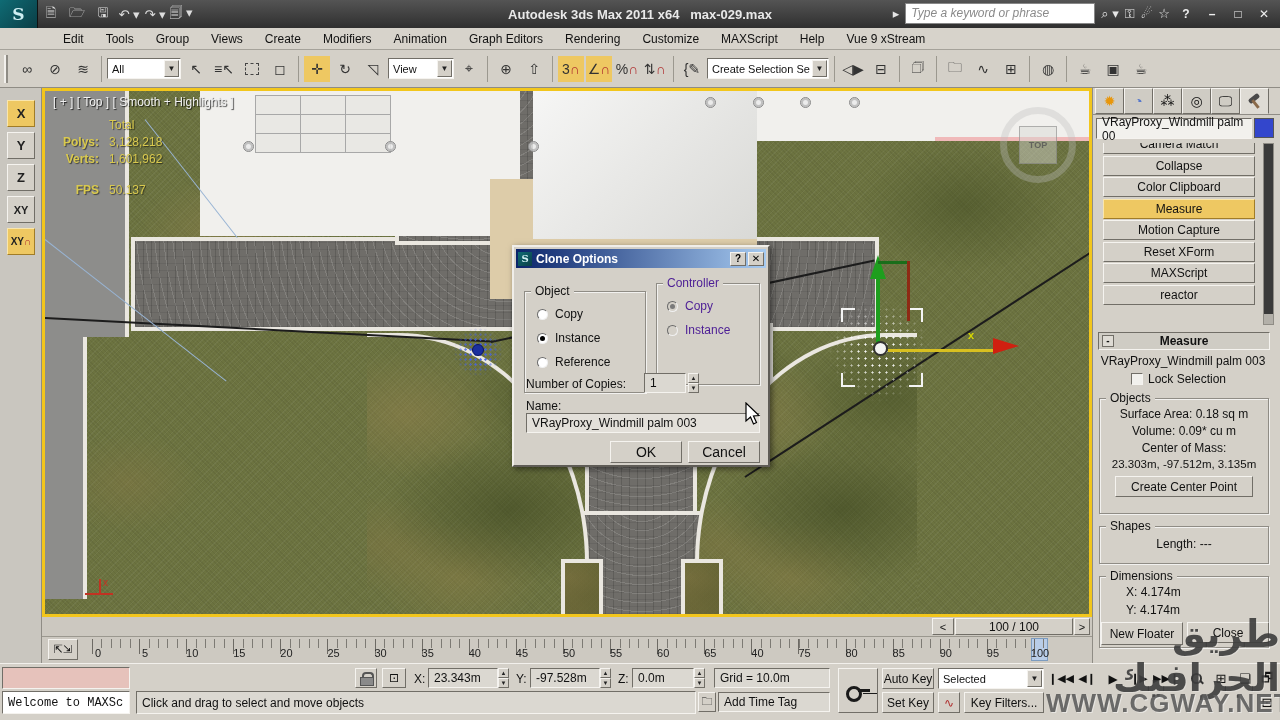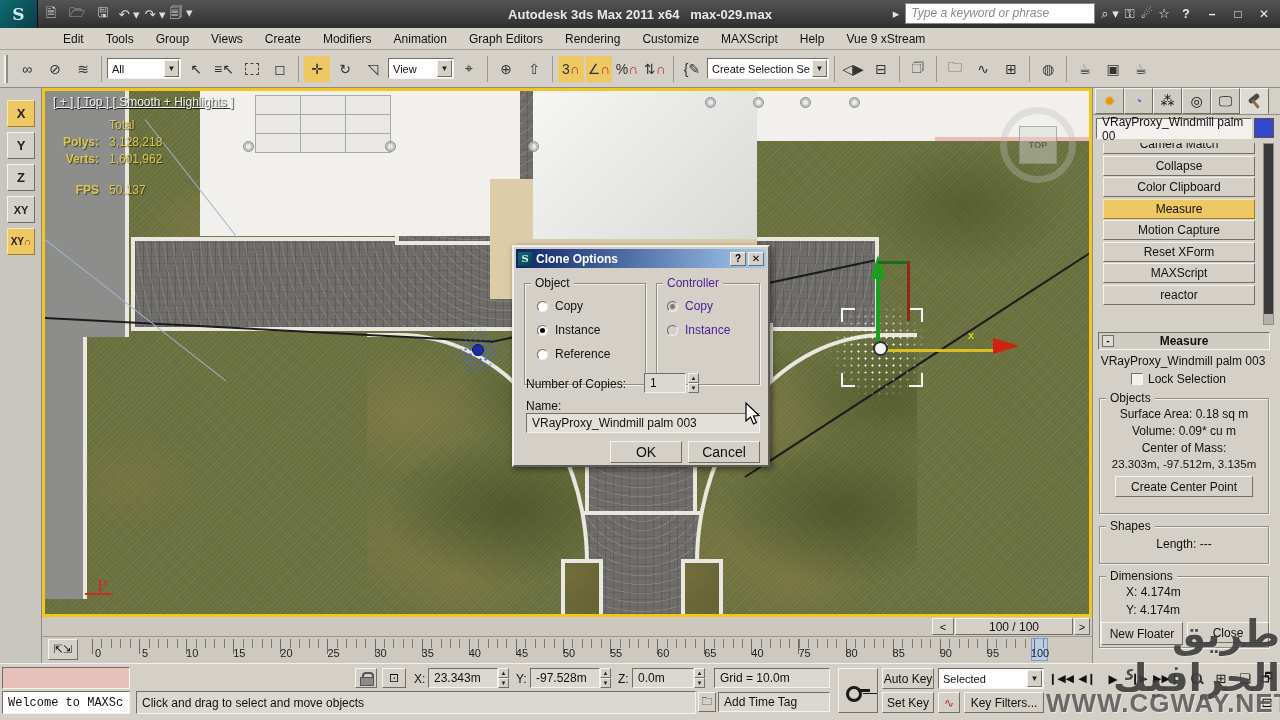--- a/index.html
+++ b/index.html
@@ -71,21 +71,21 @@
     repeating-radial-gradient(circle at 50% -30px, rgba(255,255,255,.13) 0 1px, transparent 1px 9px),
     repeating-linear-gradient(90deg, rgba(0,0,0,.14) 0 1px, transparent 1px 8px),
     repeating-linear-gradient(0deg, rgba(0,0,0,.07) 0 1px, transparent 1px 7px);
     border:4px solid #eae7e0; }
   .slab { background:#f1f0ed; }
   .abs { position:absolute; }
   .helper { width:11px; height:11px; border-radius:50%; border:1px solid #8a8a8a; background:rgba(235,235,235,.8);
     box-shadow:inset 0 0 0 2px rgba(150,150,150,.5); }
   .bkt { position:absolute; width:14px; height:14px; border:0 solid #f4f4f4; }
   #vplabel { position:absolute; left:8px; top:4px; color:#f2f2f2; font-size:12px;
-    text-shadow:1px 1px 1px rgba(0,0,0,.8); z-index:6;text-decoration:underline; }
+    text-shadow:1px 1px 1px rgba(0,0,0,.8); z-index:6; }
   #vpstats { position:absolute; left:8px; top:26px; color:#d9c94e; font-size:12px; z-index:6;
     text-shadow:1px 1px 1px rgba(0,0,0,.55); line-height:17px; }
   #vpstats .r { display:flex; } #vpstats .lab { width:46px; text-align:right; margin-right:10px;font-weight:bold; }
   #viewcube { position:absolute; left:955px; top:16px; width:76px; height:76px; z-index:6; }
   #vc-ring { position:absolute; inset:0; border-radius:50%; border:7px solid rgba(190,190,190,.35); }
   #vc-face { position:absolute; left:19px; top:19px; width:38px; height:38px;
     background:rgba(215,215,210,.45); border:1px solid rgba(120,120,120,.5);
     display:flex; align-items:center; justify-content:center; color:rgba(80,80,80,.75); font-size:9px; font-weight:bold; }
   .spline { position:absolute; height:0; border-top:2px solid #1c1c1c; transform-origin:left center; }
   .bluesketch { position:absolute; height:0; border-top:1px solid #98b4d4; transform-origin:left center; }
@@ -554,21 +554,21 @@
     <div class="btn raised" style="position:absolute;left:94px;top:534px;width:82px;height:21px">Close</div>
   </div>
 
   <div id="dialog">
     <div id="dlgtitle">
       <div id="dlgico">Ѕ</div>
       <span style="flex:1">Clone Options</span>
       <div class="btn raised dlgwb">?</div>
       <div class="btn raised dlgwb">✕</div>
     </div>
-    <div class="group" style="left:10px;top:36px;width:122px;height:102px">
+    <div class="group" style="left:10px;top:44px;width:122px;height:102px">
       <span class="glegend">Object</span>
       <div class="dradio-row" style="margin:12px 0 0 12px">
         <span class="radio"></span>
           <span>Copy</span>
         </div>
       <div class="dradio-row" style="margin:4px 0 0 12px">
         <span class="radio sel"></span>
           <span>Instance</span>
         </div>
       <div class="dradio-row" style="margin:4px 0 0 12px">

